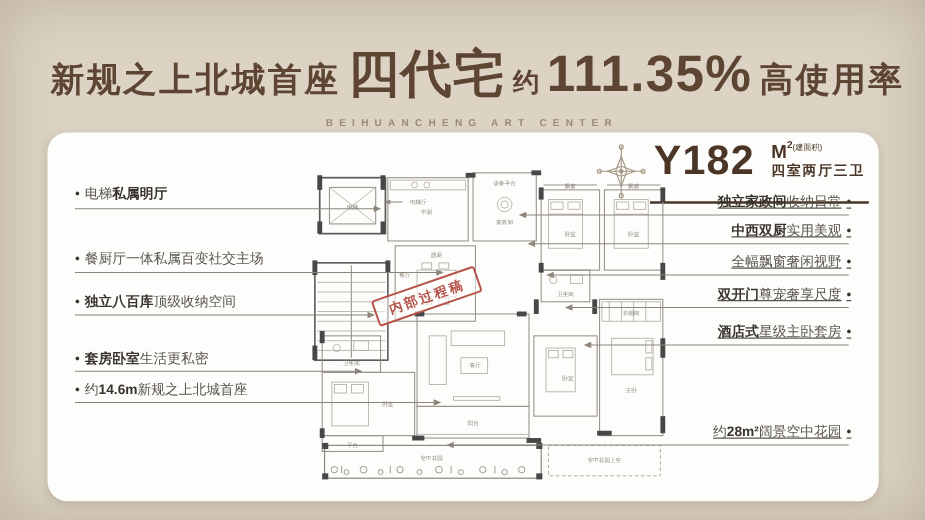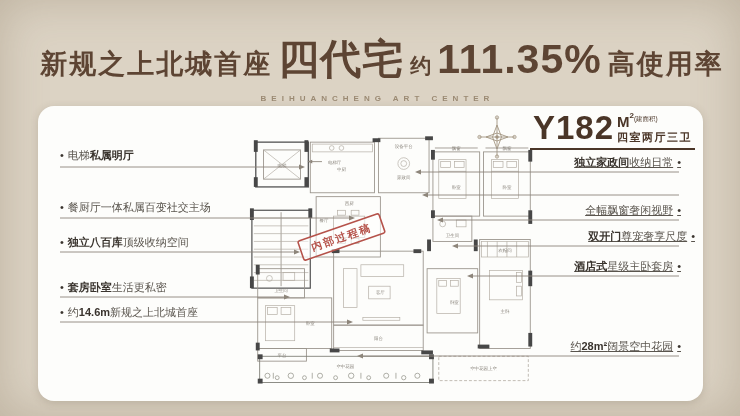--- a/index.html
+++ b/index.html
@@ -10,22 +10,22 @@
   .header{position:absolute;top:32px;left:0;right:0;text-align:center;color:#5d4433;}
   .headline{display:flex;justify-content:center;align-items:baseline;gap:6px;font-weight:bold;white-space:nowrap;padding-left:24px;}
   .h-part{font-size:27px;letter-spacing:2px;}
   .h-big{font-size:41px;font-weight:900;letter-spacing:1px;}
   .h-approx{font-size:21px;}
   .subtitle{margin-top:7px;font-size:8px;letter-spacing:5px;color:#9b8a73;font-weight:bold;padding-left:15px;}
   
   .card{position:absolute;left:38px;top:106px;width:665px;height:295px;background:#fdfdfb;
         border-radius:16px;box-shadow:0 2px 8px rgba(90,75,55,.20);}
   
-  .unit-title{position:absolute;top:8px;right:8px;display:flex;align-items:flex-start;gap:3px;
-              color:#4a3527;border-bottom:2.5px solid #4a3527;padding:0 3px 5px 3px;}
+  .unit-title{position:absolute;top:8px;right:8px;display:flex;align-items:flex-start;gap:13px;
+              color:#4a3527;border-bottom:2.5px solid #4a3527;padding:0 3px 18px 3px;}
   .model{font-size:33px;font-weight:900;line-height:.85;letter-spacing:1px;}
   .unit-right{display:flex;flex-direction:column;line-height:1;}
   .unit-top{display:flex;align-items:flex-start;}
   .msym{font-size:15px;font-weight:bold;}
   .msup{font-size:8px;font-weight:bold;margin-top:-2px;}
   .note{font-size:6.5px;margin-top:2px;letter-spacing:0;}
   .layout{font-size:11px;font-weight:800;letter-spacing:1.5px;margin-top:3px;}
   
   .ann{position:absolute;font-size:11px;color:#5a554e;white-space:nowrap;line-height:13px;}
   .ann b{color:#3a342e;}
@@ -351,24 +351,27 @@
     <div class="ann left" style="top:175px;left:22px;">
       <span class="dot">•</span><span></span><b>套房卧室</b><span>生活更私密</span>
     </div>
     <div class="ann left" style="top:200px;left:22px;">
       <span class="dot">•</span><span>约</span><b>14.6m</b><span>新规之上北城首座</span>
     </div>
 
     <div class="ann right" style="top:50px;right:22px;">
       <span></span><b>独立家政间</b><span>收纳日常</span><span class="dot">•</span>
     </div>
+    <div class="ann right" style="top:73px;right:22px;">
+      <span></span><b>中西双厨</b><span>实用美观</span><span class="dot">•</span>
+    </div>
     <div class="ann right" style="top:98px;right:22px;">
       <span>全幅飘窗奢闲视野</span><b></b><span></span><span class="dot">•</span>
     </div>
-    <div class="ann right" style="top:124px;right:8px;text-align:center;">
+    <div class="ann right" style="top:124px;right:22px;text-align:center;">
       <span></span><b>双开门</b><span>尊宠奢享尺度</span><span class="dot">•</span>
     </div>
     <div class="ann right" style="top:154px;right:22px;">
       <span></span><b>酒店式</b><span>星级主卧套房</span><span class="dot">•</span>
     </div>
     <div class="ann right" style="top:234px;right:22px;">
       <span>约</span><b>28m²</b><span>阔景空中花园</span><span class="dot">•</span>
     </div>
 
   </div>

